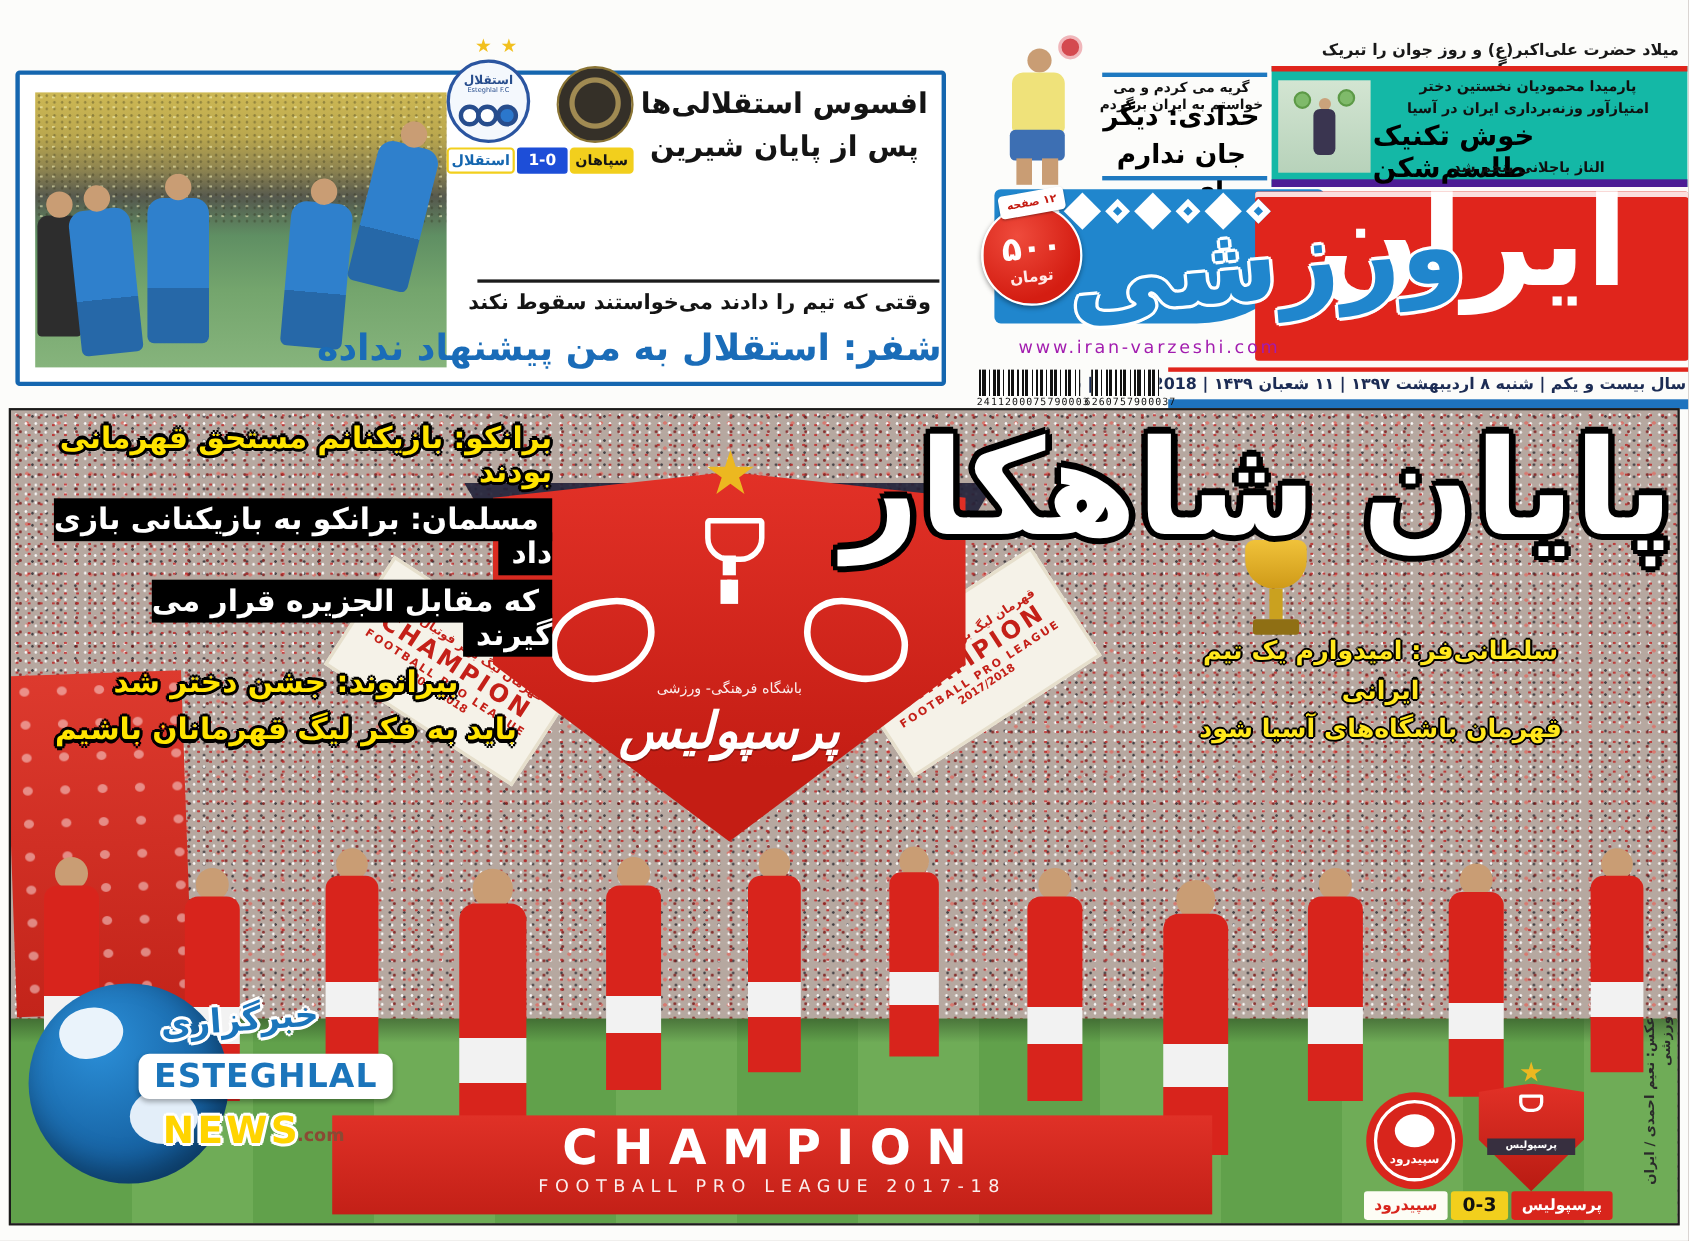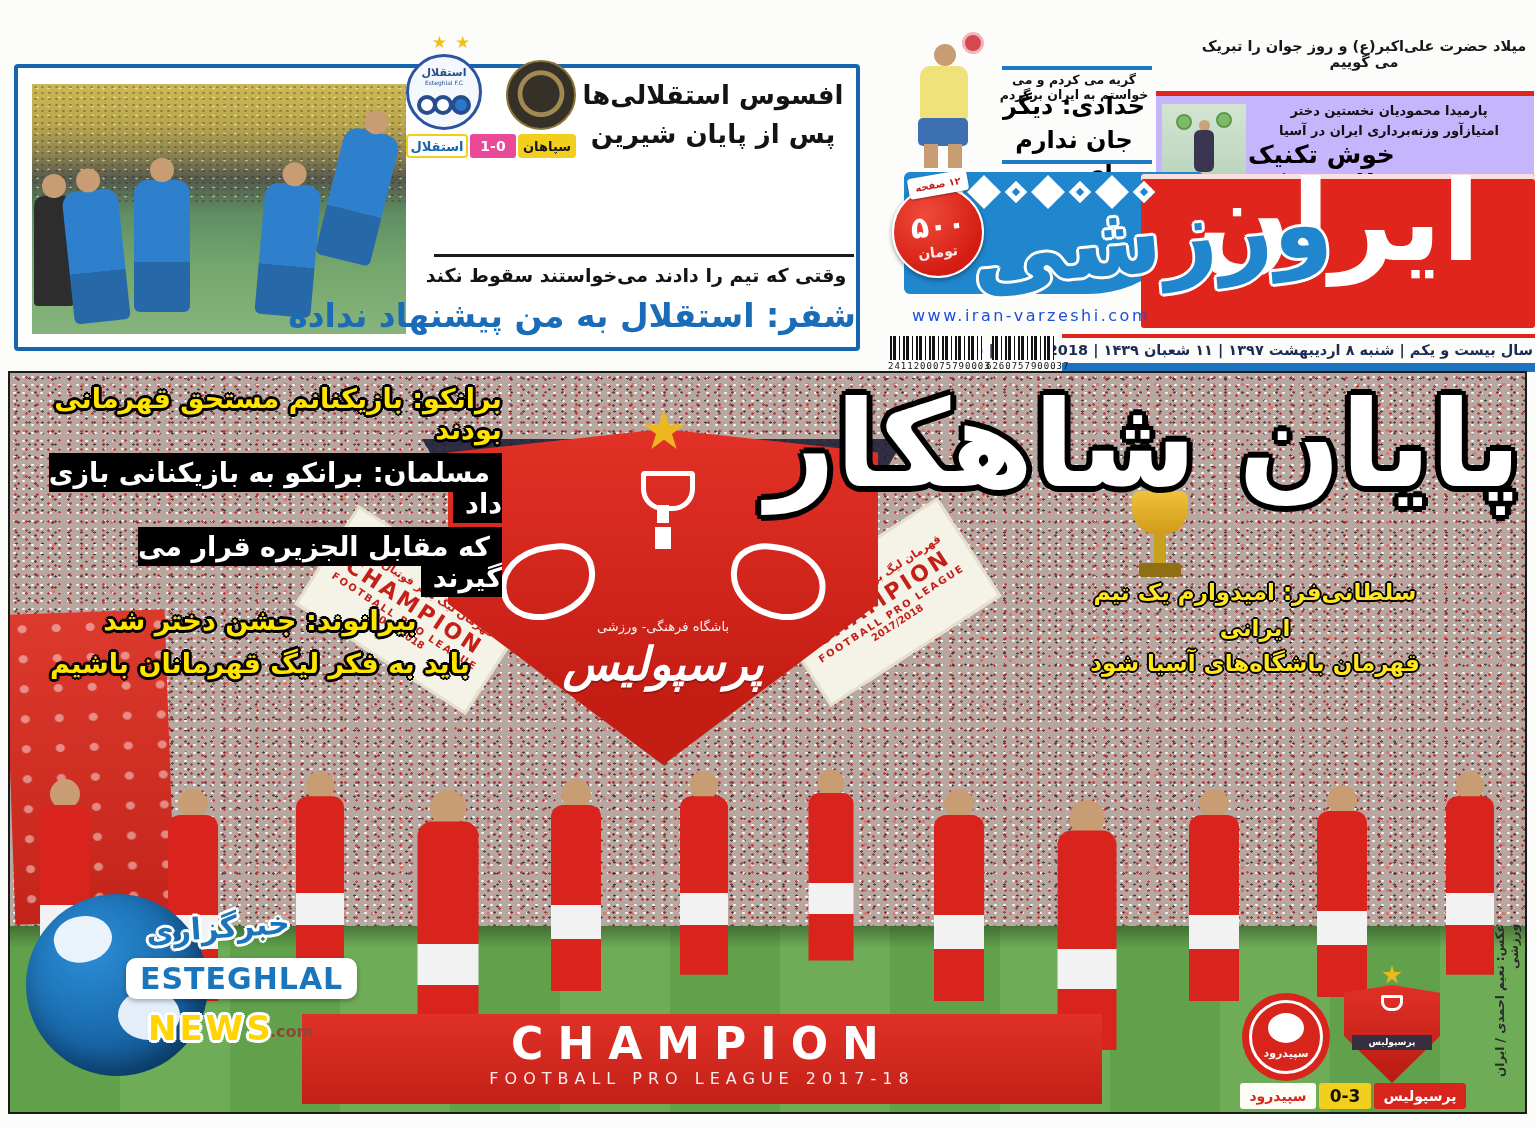--- a/index.html
+++ b/index.html
@@ -35,21 +35,21 @@
   .ce-fa { margin-top:9px; text-align:center; font-size:11px; font-weight:bold; color:#274d8d; }
   .ce-en { text-align:center; font-size:6px; color:#274d8d; }
   .ce-rings { position:absolute; left:8px; top:38px; width:60px; height:22px; }
   .ce-rings i { position:absolute; width:20px; height:20px; border-radius:50%; border:4px solid #274d8d; background:#fff; }
   .ce-rings i:nth-child(1){ left:0; } .ce-rings i:nth-child(2){ left:16px; } .ce-rings i:nth-child(3){ left:34px; background:#2b77cc; }
   .crest-sep { position:absolute; left:488px; top:-8px; width:70px; height:70px; border-radius:50%;
      background:radial-gradient(circle at 50% 48%, #353028 0 38%, #a08a52 40% 48%, #353028 50% 78%, #c4a75e 80% 92%, #353028 94%); border:2px solid #8a7434; }
 
   .scorebar { position:absolute; left:388px; top:66px; width:170px; height:24px; display:flex; font-weight:bold; }
   .sb-away { flex:1; background:#fff; border:2px solid #f2cf1d; color:#1566af; display:flex; align-items:center; justify-content:center; font-size:13px; border-radius:4px; }
-  .sb-score { width:46px; background:#ec4899; color:#fff; display:flex; align-items:center; justify-content:center; font-size:14px; margin:0 2px; border-radius:3px; }
+  .sb-score { width:46px; background:#1d4ed8; color:#fff; display:flex; align-items:center; justify-content:center; font-size:14px; margin:0 2px; border-radius:3px; }
   .sb-home { flex:1; background:#f2cf1d; color:#151515; display:flex; align-items:center; justify-content:center; font-size:13px; border-radius:4px; }
 
   .ebox-kicker { position:absolute; left:556px; top:8px; width:278px; text-align:center; font-size:26px; font-weight:bold; color:#141414; line-height:1.5; }
   .ebox-headline { position:absolute; left:394px; top:110px; width:442px; text-align:center; font-size:41px; font-weight:bold; color:#1a6cb8; white-space:nowrap; }
   .ebox-divider { position:absolute; left:416px; top:186px; width:420px; height:3px; background:#1c1c1c; }
   .ebox-deck { position:absolute; left:398px; top:196px; width:440px; text-align:center; font-size:19px; font-weight:bold; color:#141414; }
   .ebox-subhead { position:absolute; left:392px; top:228px; width:446px; text-align:center; font-size:33px; font-weight:bold; color:#1a6cb8; white-space:nowrap; }
 
   
   .topright { position:absolute; left:878px; top:26px; width:657px; height:142px; }
@@ -57,21 +57,21 @@
   .athlete { position:absolute; left:12px; top:2px; width:108px; height:140px; }
   .ath-head { position:absolute; top:16px; left:44px; width:22px; height:22px; border-radius:50%; background:#c99d74; }
   .ath-torso { position:absolute; top:38px; left:30px; width:48px; height:54px; background:#efe27a; border-radius:10px 10px 4px 4px; }
   .ath-shorts { position:absolute; top:90px; left:28px; width:50px; height:28px; background:#3d6fb3; border-radius:5px; }
   .ath-legs { position:absolute; top:116px; left:34px; width:38px; height:24px; background:linear-gradient(90deg,#c99d74 0 38%, transparent 38% 62%, #c99d74 62%); }
   .ath-disc { position:absolute; top:4px; left:72px; width:22px; height:22px; border-radius:50%; background:#d4494f; border:3px solid #f0b6ba; }
   .h-rule-t { position:absolute; left:124px; top:40px; width:150px; height:4px; background:#1e79c0; }
   .h-rule-b { position:absolute; left:124px; top:134px; width:150px; height:4px; background:#1e79c0; }
   .h-kick { position:absolute; left:112px; top:46px; width:168px; font-size:12.5px; font-weight:bold; color:#101010; text-align:center; }
   .h-head { position:absolute; left:104px; top:64px; width:184px; font-size:24px; font-weight:bold; color:#000; text-align:center; line-height:1.4; }
-  .wbox { position:absolute; left:278px; top:34px; width:378px; height:110px; border-top:5px solid #e0251c; border-bottom:1px solid #4c1d95; background:#c4b5fd;margin-top:31px; }
+  .wbox { position:absolute; left:278px; top:34px; width:378px; height:110px; border-top:5px solid #e0251c; border-bottom:7px solid #4c1d95; background:#14b8a6; }
   .w-photo { position:absolute; left:6px; top:8px; width:84px; height:84px; background:linear-gradient(#d3e5d2,#b7d2ba); }
   .w-photo i { position:absolute; }
   .wp-body { left:32px; top:26px; width:20px; height:42px; background:#3a3550; border-radius:6px; }
   .wp-head { left:37px; top:16px; width:11px; height:11px; border-radius:50%; background:#caa27b; }
   .wp-pl1 { left:14px; top:10px; width:16px; height:16px; border-radius:50%; background:#7fba6a; border:2px solid #5d9a47; }
   .wp-pl2 { left:54px; top:8px; width:16px; height:16px; border-radius:50%; background:#7fba6a; border:2px solid #5d9a47; }
   .w-kick { position:absolute; right:6px; top:5px; width:278px; font-size:13px; font-weight:bold; color:#101010; text-align:center; line-height:1.5; }
   .w-head { position:absolute; right:2px; top:44px; width:284px; font-size:25px; font-weight:bold; color:#000; text-align:left; }
   .w-sub { position:absolute; right:34px; top:80px; width:220px; font-size:13px; font-weight:bold; color:#101010; text-align:center; }
 
@@ -82,21 +82,21 @@
   .mast-iran { position:absolute; right:4px; top:-12px; width:386px; text-align:center; font-size:112px; font-weight:bold; color:#fff; }
   .diamonds { position:absolute; left:66px; top:4px; width:340px; height:40px; display:flex; gap:12px; align-items:center; z-index:3; }
   .dia { width:24px; height:24px; background:#fff; transform:rotate(45deg); flex:0 0 auto; }
   .dia.h { width:16px; height:16px; background:#2086cd; border:5px solid #fff; }
   .mast-varzeshi { position:absolute; left:92px; top:14px; font-size:96px; font-weight:bold; color:#2086cd; transform:rotate(-5deg); z-index:4; }
   .badge { position:absolute; left:14px; top:6px; width:100px; height:108px; z-index:5; }
   .badge-circle { position:absolute; left:0; top:12px; width:92px; height:92px; border-radius:50%; background:radial-gradient(circle at 35% 30%, #ef4b3c, #d41d12 70%); border:2px solid #fff; box-shadow:0 2px 5px rgba(0,0,0,.4); }
   .badge-tab { position:absolute; left:16px; top:0; width:60px; height:21px; background:#fff; border-radius:4px; transform:rotate(-10deg); font-size:10px; font-weight:bold; color:#c41a10; display:flex; align-items:center; justify-content:center; box-shadow:0 1px 2px rgba(0,0,0,.35); }
   .badge-price { position:absolute; left:0; top:34px; width:92px; text-align:center; font-size:30px; font-weight:bold; color:#fff; transform:rotate(-6deg); }
   .badge-unit { position:absolute; left:0; top:70px; width:92px; text-align:center; font-size:14px; font-weight:bold; color:#ffe9e7; transform:rotate(-6deg); }
-  .mast-url { position:absolute; left:34px; top:138px; font-size:16px; color:#1d4ed8; letter-spacing:2.5px; }
+  .mast-url { position:absolute; left:48px; top:138px; font-size:16px; color:#a21caf; letter-spacing:2.5px; }
 
   
   .dateline { position:absolute; left:878px; top:334px; width:657px; height:38px; }
   .dl-redline { position:absolute; left:184px; right:0; top:0; height:4px; background:#e0251c; }
   .dl-text { position:absolute; right:2px; top:8px; font-size:14.5px; font-weight:bold; color:#1c2c54; white-space:nowrap; }
   .dl-bluebar { position:absolute; left:184px; right:0; top:29px; height:9px; background:#1e73be; }
   .bc { position:absolute; top:2px; height:24px; background:repeating-linear-gradient(90deg,#111 0 2px,#fff 2px 3px,#111 3px 6px,#fff 6px 9px,#111 9px 10px,#fff 10px 13px); }
   .bc1 { left:12px; width:92px; } .bc2 { left:114px; width:62px; }
   .bc-num { position:absolute; top:27px; font-size:9px; font-family:"DejaVu Sans Mono", monospace; color:#111; letter-spacing:1px; }
   .bcn1 { left:10px; } .bcn2 { left:108px; }

